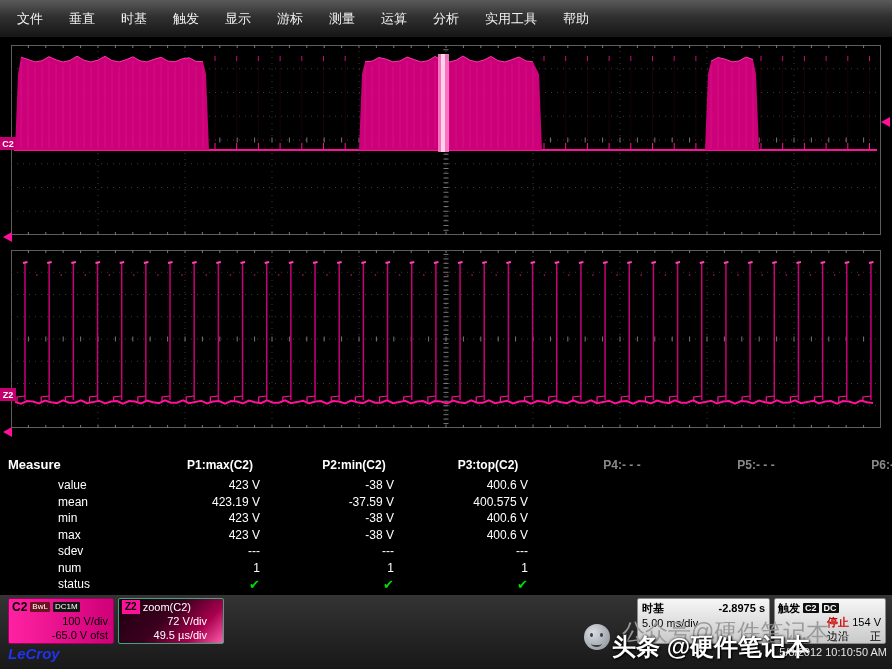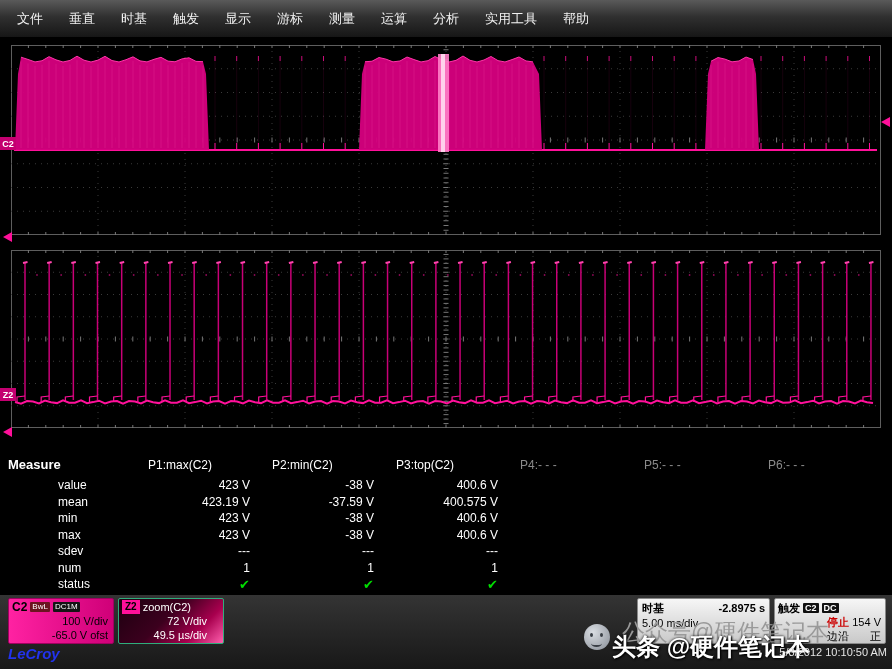--- a/index.html
+++ b/index.html
@@ -18,24 +18,24 @@
   #g2{top:250px;height:178px;}
   .ch-marker{position:absolute;left:0;width:16px;height:13px;background:#c40070;color:#fff;
              font-size:9px;font-weight:bold;display:flex;align-items:center;justify-content:center;z-index:3;}
   .arrow-left{position:absolute;width:0;height:0;border-top:5px solid transparent;border-bottom:5px solid transparent;
               border-right:9px solid #ff109a;}
   .arrow-right-edge{position:absolute;left:881px;top:117px;width:0;height:0;border-top:5px solid transparent;
               border-bottom:5px solid transparent;border-right:9px solid #ff109a;}
 
   
   .measure{position:absolute;left:8px;top:452px;width:884px;color:#fff;}
-  .mrow{display:grid;grid-template-columns:140px repeat(6,124px);height:16.5px;align-items:center;}
+  .mrow{display:grid;grid-template-columns:140px repeat(6,124px);height:16.5px;align-items:center;gap:10px;}
   .mrow.mhead{height:25px;}
   .mtitle{font-weight:bold;font-size:13px;}
-  .mh{font-size:12px;color:#ffffff;}
+  .mh{text-align:center;font-size:12px;color:#ffffff;font-weight:bold;}
   .mh.dim{color:#8a8a8a;}
   .mlabel{font-size:12px;padding-left:2px;margin-left:48px;}
   .mval{font-size:12px;text-align:right;padding-right:22px;white-space:nowrap;}
   .chk{color:#00dd00;font-weight:bold;font-size:13px;}
 
   
   .bottombar{position:absolute;left:0;top:595px;width:892px;height:74px;
              background:linear-gradient(#343434,#181818);}
   .desc{position:absolute;top:3px;height:46px;box-sizing:border-box;border-radius:2px;font-size:11px;line-height:14px;}
   .desc .hline{display:flex;align-items:center;gap:3px;padding:1px 3px 0 3px;}

